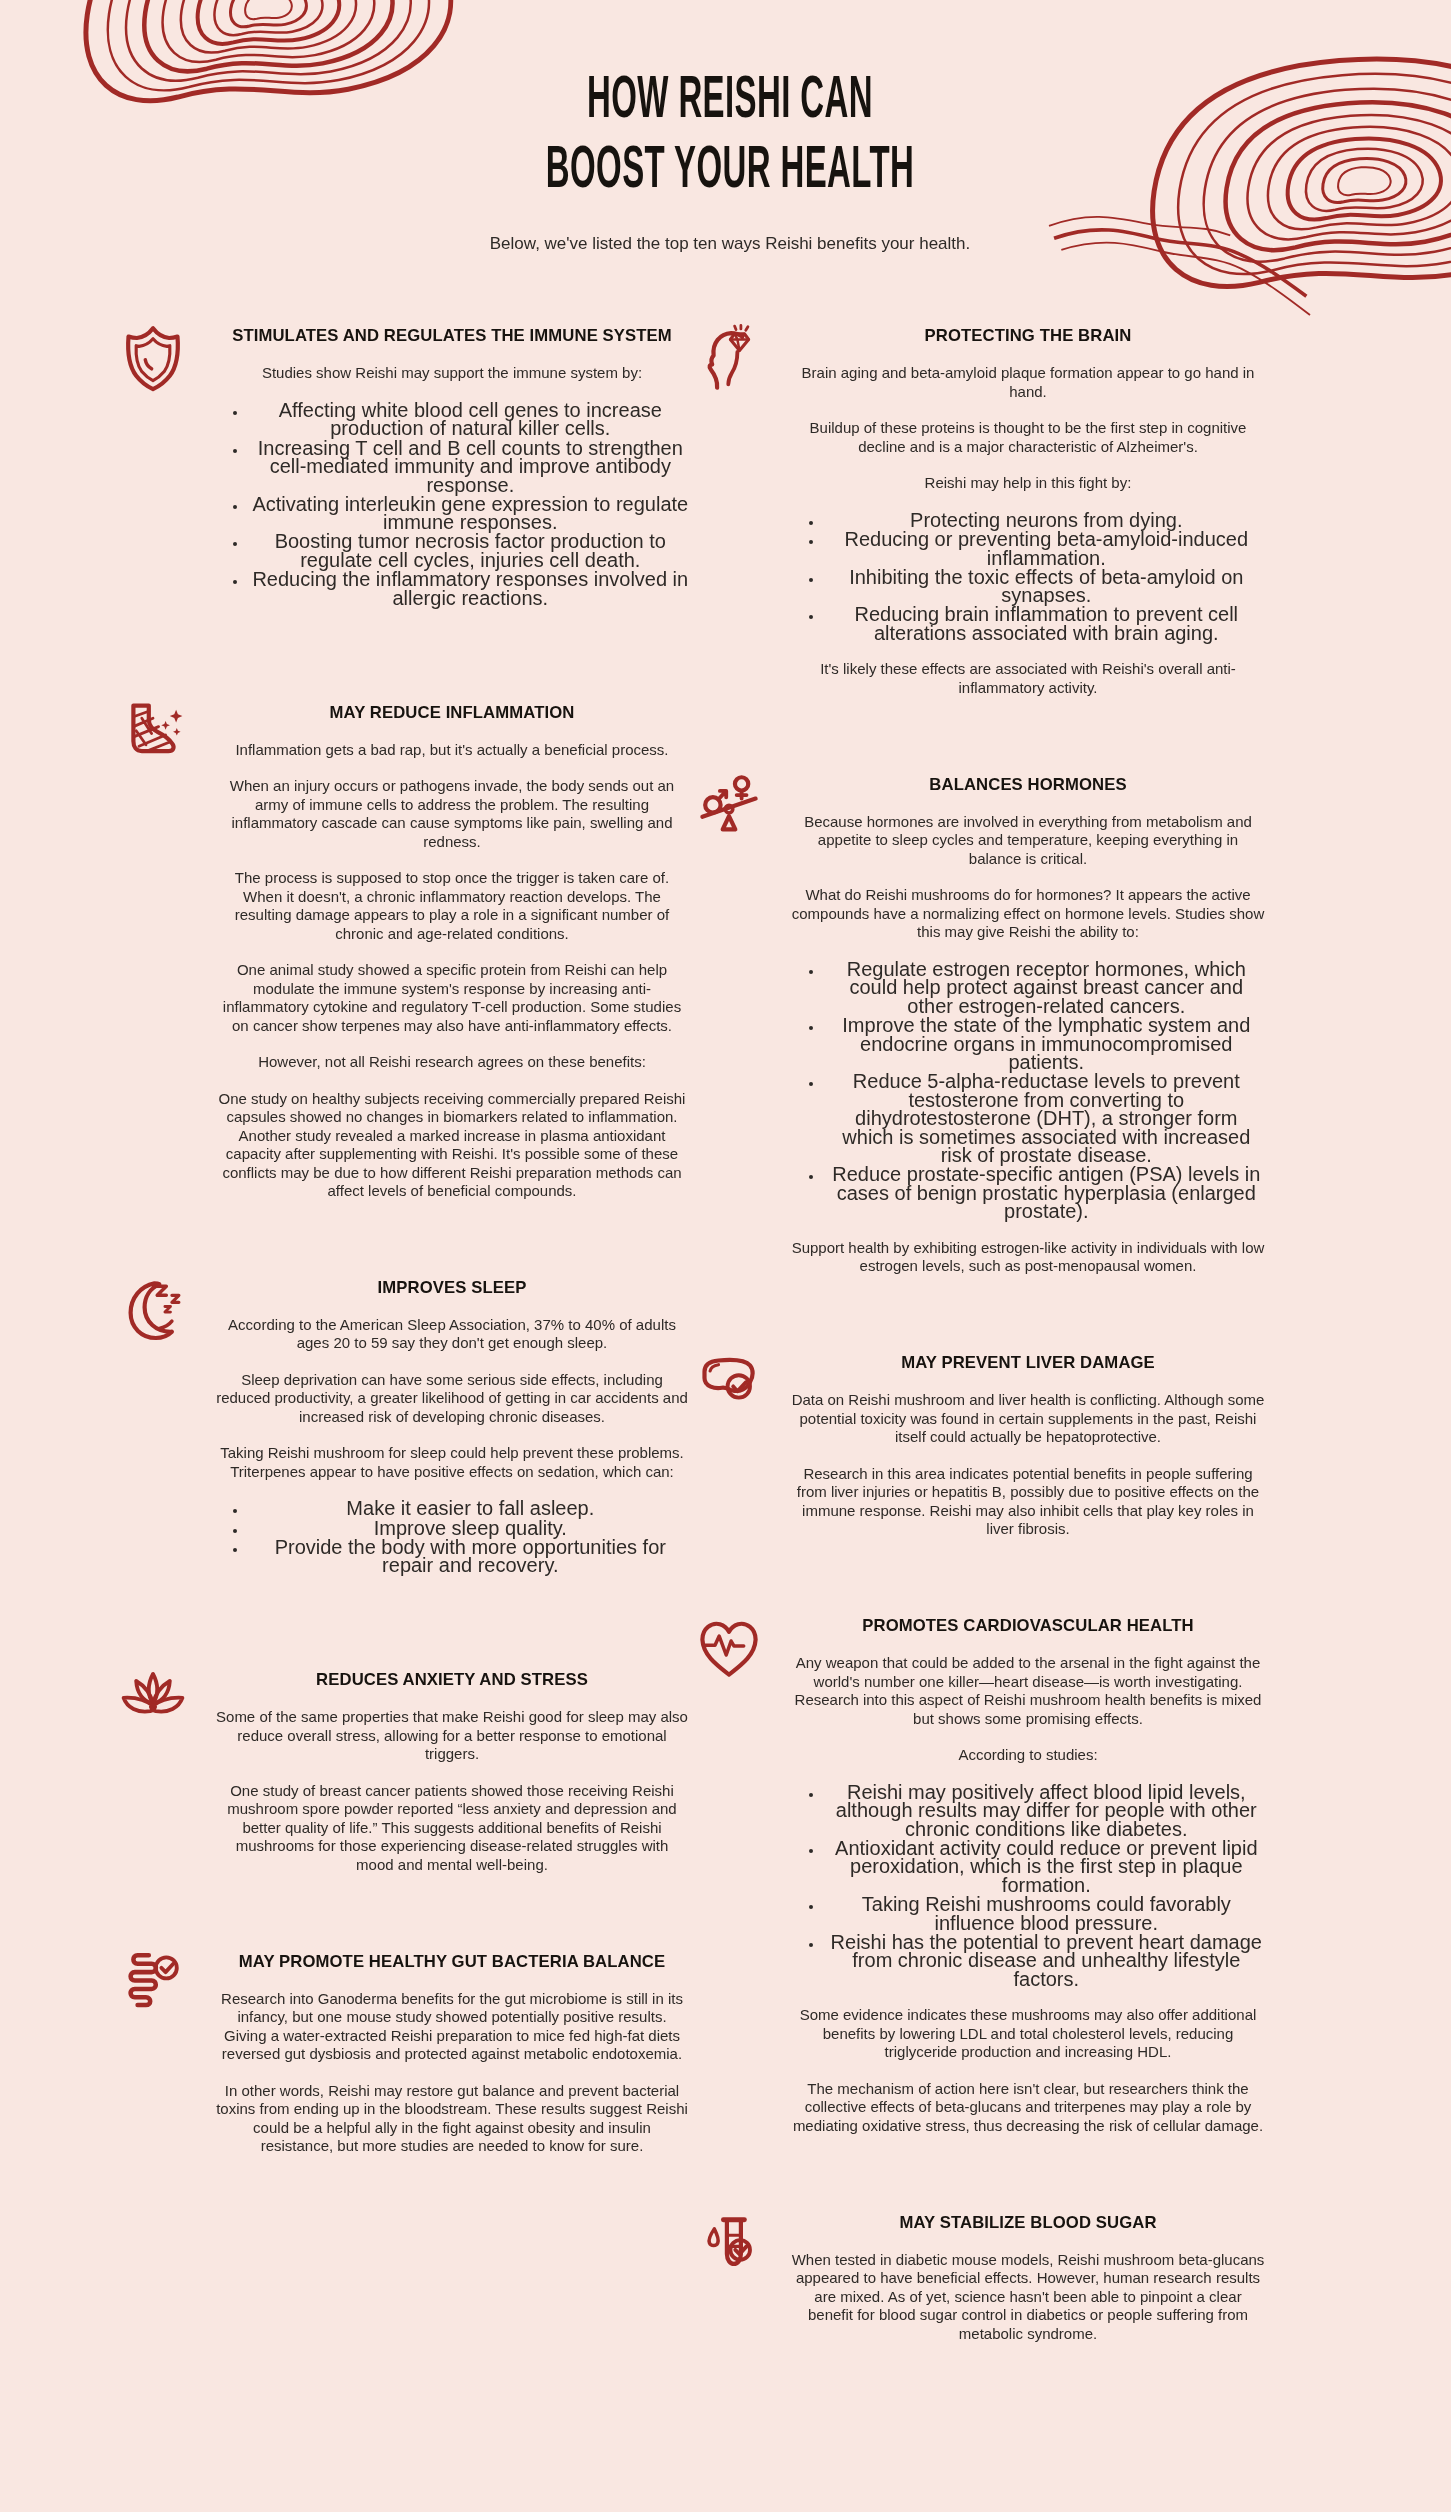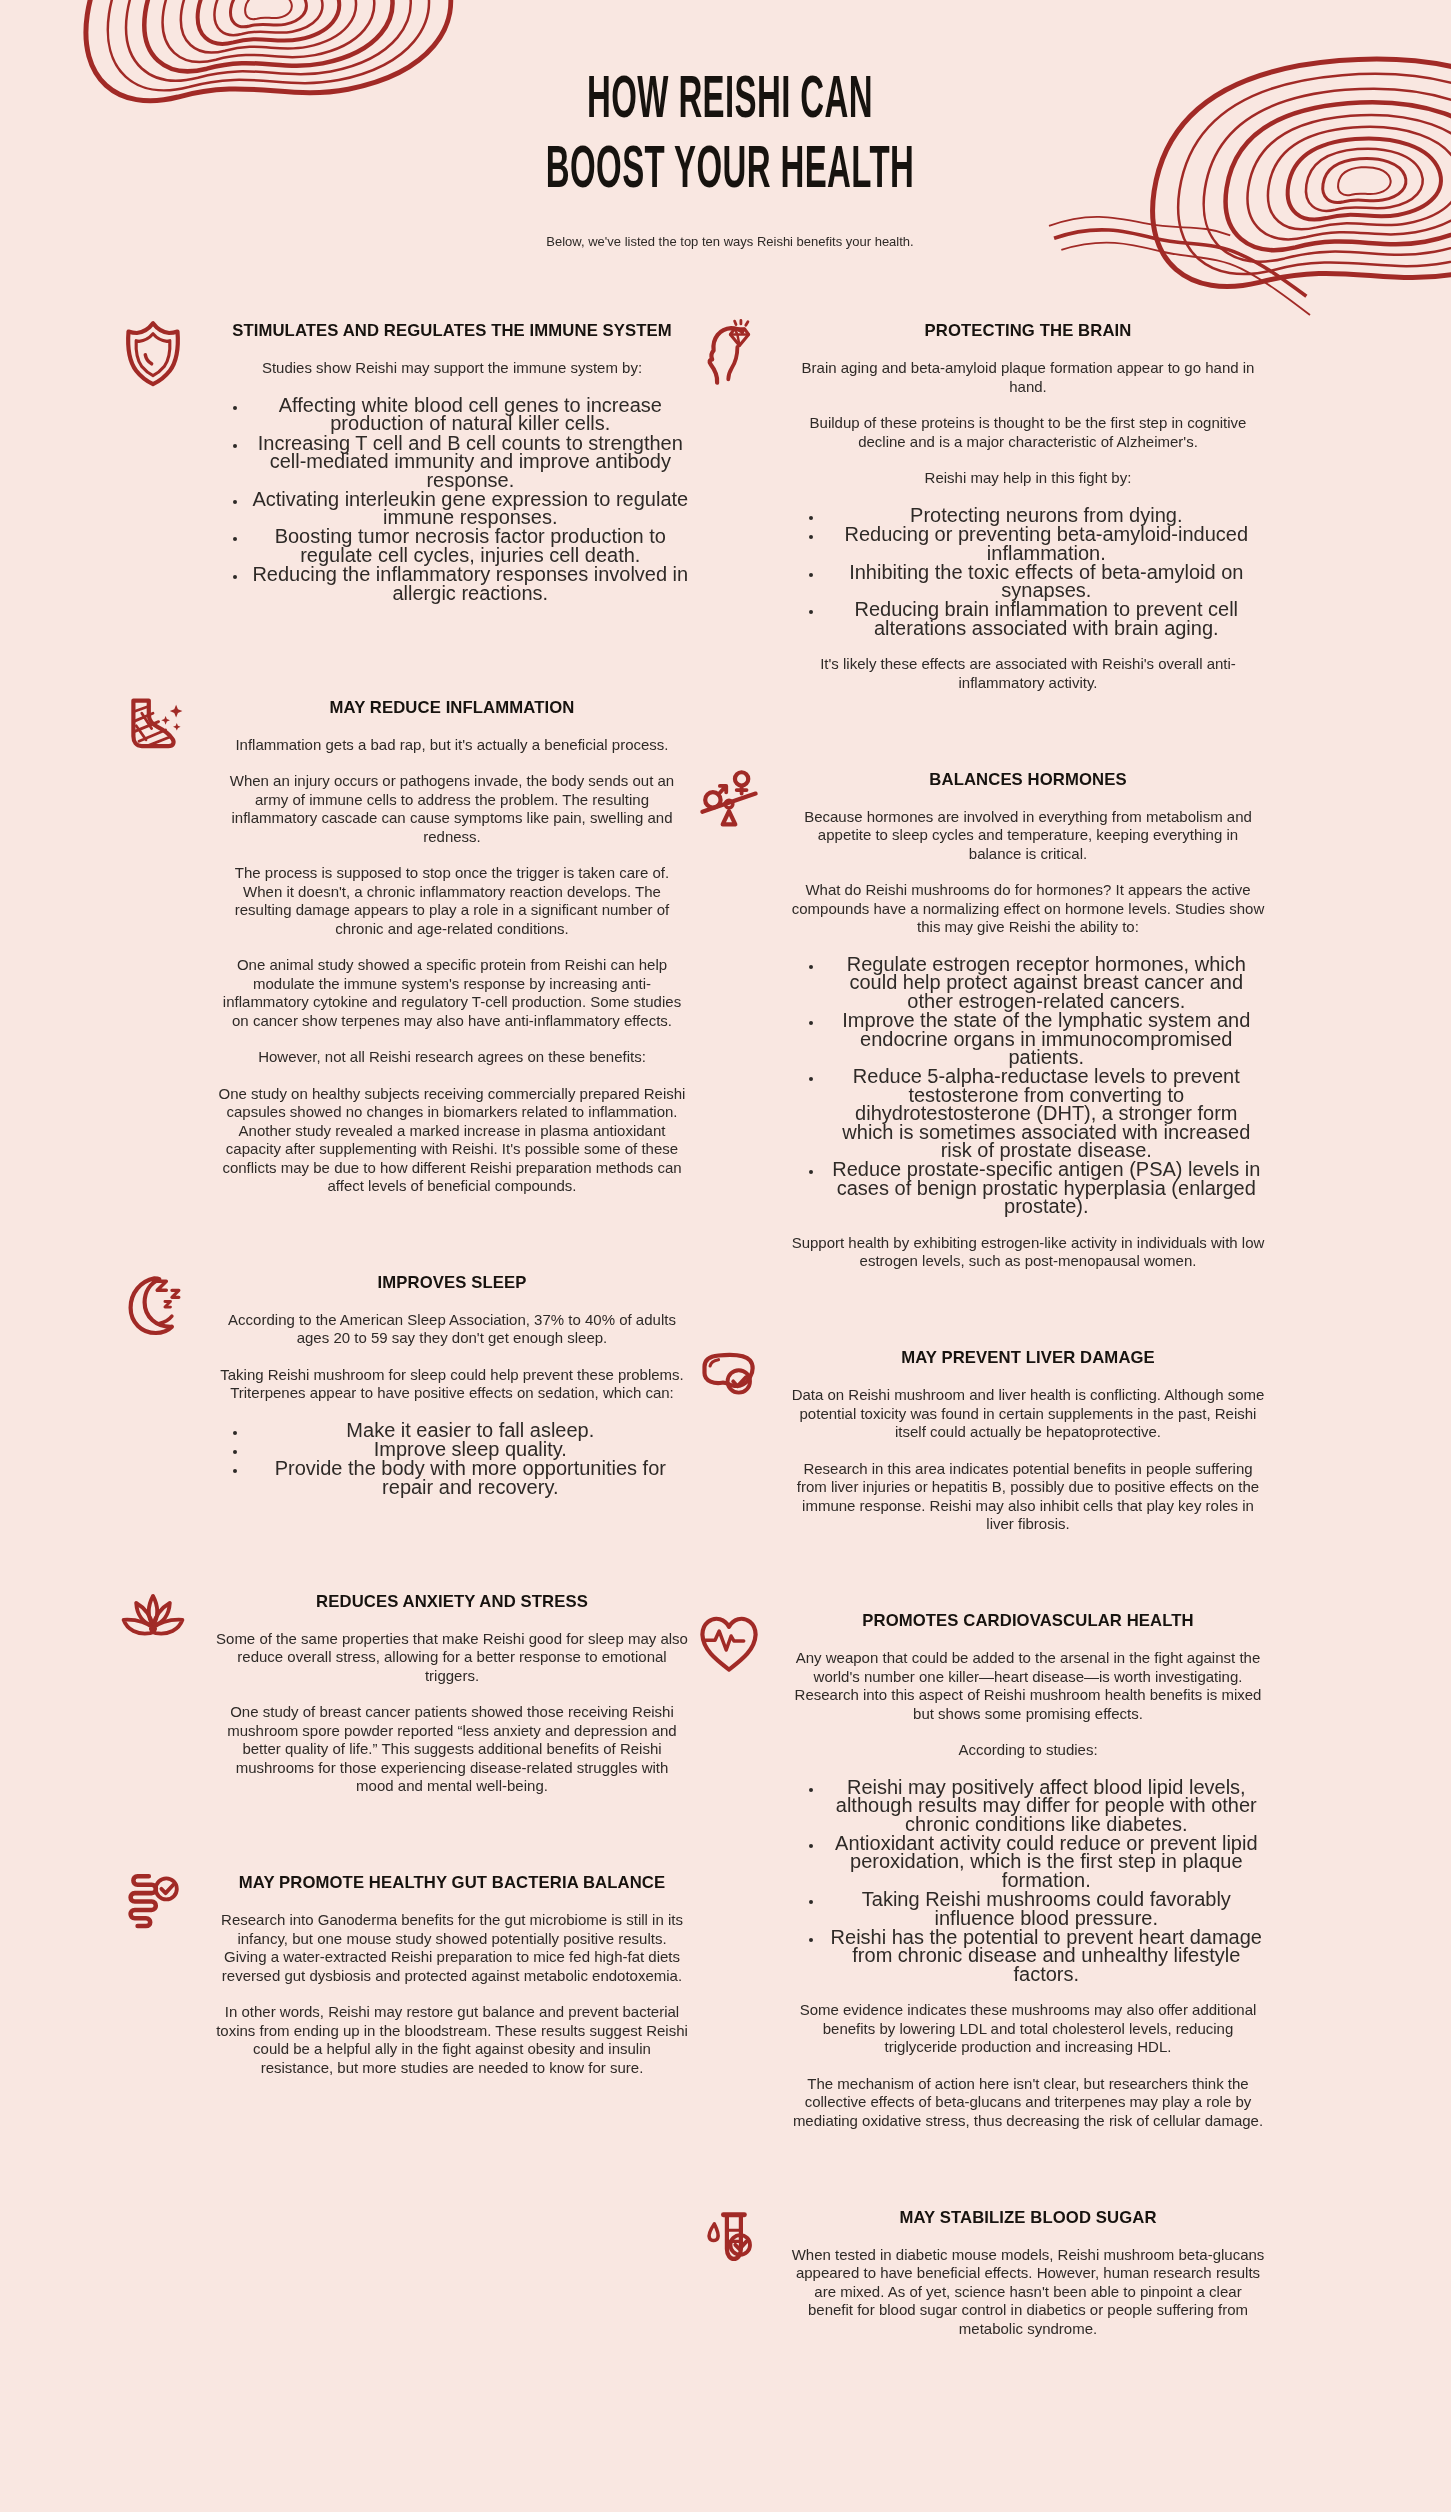--- a/index.html
+++ b/index.html
@@ -9,21 +9,21 @@
   html,body{margin:0;padding:0;}
   body{background:#fff;font-family:"Liberation Sans", sans-serif;}
   .page{position:relative;width:1452px;height:2512px;overflow:hidden;background:var(--bg);}
   .decor{position:absolute;color:var(--accent);pointer-events:none;}
   .decor svg{display:block;overflow:hidden;}
 
   header{position:relative;text-align:center;padding-top:62px;padding-left:8px;}
   .page-title{margin:0;}
   .title-line{display:block;font-size:60px;font-weight:700;line-height:70px;color:var(--ink);
     letter-spacing:0.7px;transform:scaleX(0.55);transform-origin:center;white-space:nowrap;}
-  .page-subtitle{margin:32px 4px 0;font-size:13px;color:var(--body);}
+  .page-subtitle{margin:32px 4px 0;font-size:17px;color:var(--body);}
 
   .columns{display:flex;padding-left:113px;margin-top:68px;align-items:flex-start;}
   .col{width:576px;flex:0 0 576px;display:flex;flex-direction:column;text-align:center;}
   .section{display:flex;margin-bottom:73px;}
   .icon-wrap{flex:0 0 80px;margin-right:22px;display:flex;justify-content:center;
     align-items:flex-start;color:var(--accent);padding-top:1.5px;}
   .icon-wrap svg{width:70px;height:70px;display:block;}
   .content{flex:1;min-width:0;padding-top:4.4px;}
   .section h2{margin:0 0 18px;font-size:16.7px;font-weight:700;letter-spacing:0.1px;color:var(--ink);}
   .section p{margin:0 0 18px;font-size:15px;line-height:18.5px;color:var(--body);}
@@ -130,20 +130,21 @@
               <path d="M52 12C32 16 18 33 18 54C18 75 34 90 54 90C63 90 71 87 77 81C55 82 38 67 38 46C38 31 46 19 59 13C57 12 54 12 52 12Z"></path>
               <path d="M60 76C67 75 73 71 77 66" stroke-width="5"></path>
               <path d="M56 16h13L56 29h13" stroke-width="5"></path>
               <path d="M77 29h10L77 39h10" stroke-width="4.5"></path>
               <path d="M67 45h8l-8 8h8" stroke-width="4"></path>
             </svg>
           </div>
           <div class="content">
             <h2>IMPROVES SLEEP</h2>
             <p>According to the American Sleep Association, 37% to 40% of adults ages 20 to 59 say they don't get enough sleep.</p>
+            <p>Sleep deprivation can have some serious side effects, including reduced productivity, a greater likelihood of getting in car accidents and increased risk of developing chronic diseases.</p>
             <p>Taking Reishi mushroom for sleep could help prevent these problems. Triterpenes appear to have positive effects on sedation, which can:</p>
             <ul>
               <li>Make it easier to fall asleep.</li>
               <li>Improve sleep quality.</li>
               <li>Provide the body with more opportunities for repair and recovery.</li>
             </ul>
           </div>
         </section>
         <section class="section">
           <div class="icon-wrap">

